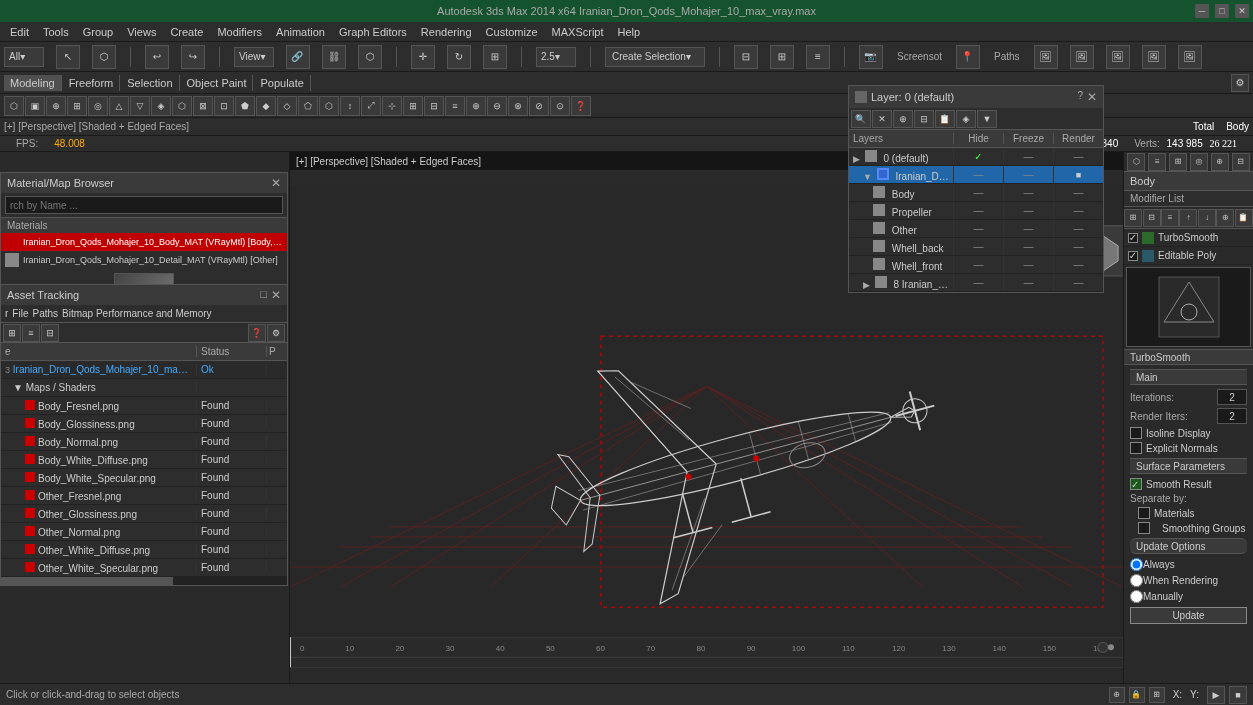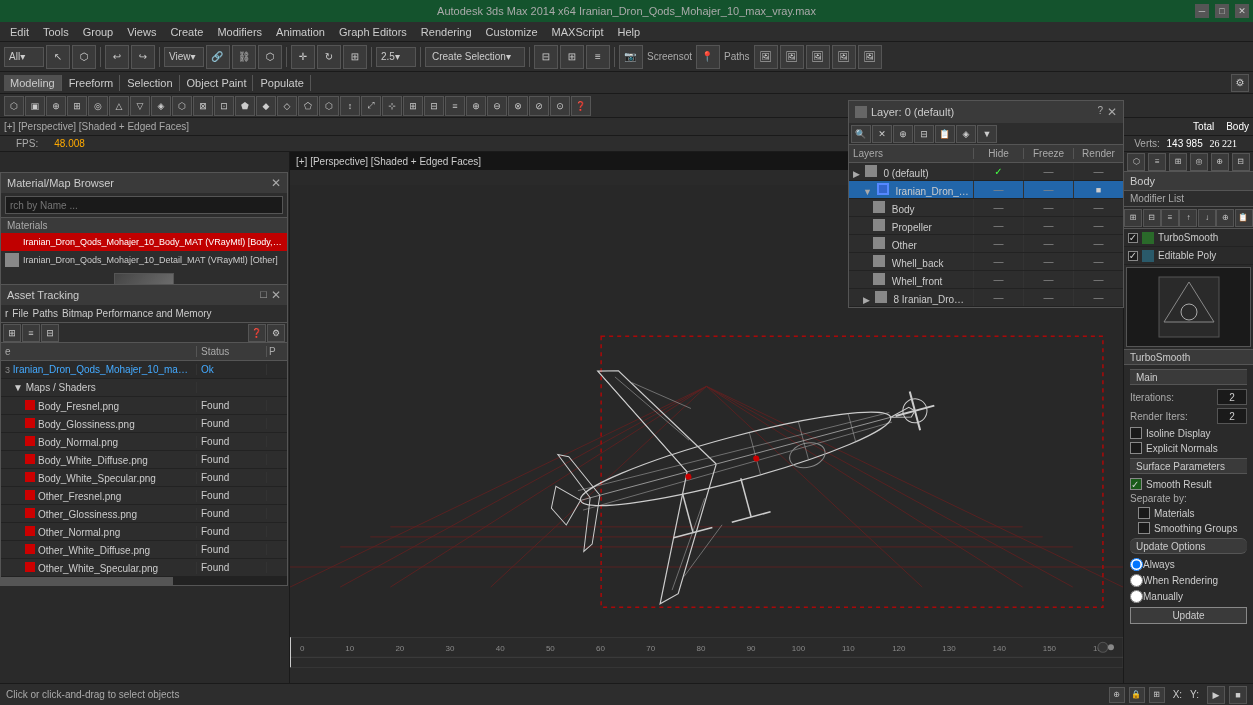--- a/index.html
+++ b/index.html
@@ -60,21 +60,21 @@
       color: #ccc;
     }
 
     
     #toolbar-area {
       background: #2d2d2d;
       height: 30px;
       display: flex;
       align-items: center;
       padding: 0 4px;
-      gap: 2px;
+      gap: 12px;
       border-bottom: 1px solid #1a1a1a;
     }
     .toolbar-btn {
       width: 24px;
       height: 24px;
       background: #3a3a3a;
       border: 1px solid #555;
       display: flex;
       align-items: center;
       justify-content: center;
@@ -456,22 +456,22 @@
       color: #ccc;
       border-top: 1px solid #555;
       border-bottom: 1px solid #555;
       cursor: pointer;
     }
 
     
     #layer-dialog {
       position: absolute;
       left: 848px;
-      top: 100px;
-      width: 276px;
+      top: 85px;
+      width: 256px;
       background: #2d2d2d;
       border: 1px solid #555;
       z-index: 100;
     }
     .dialog-title {
       background: #3a3a3a;
       height: 22px;
       display: flex;
       align-items: center;
       padding: 0 6px;
@@ -1088,21 +1088,21 @@
         <div class="ts-checkbox" style="background:#1a5a1a;">✓</div>
         <span>Smooth Result</span>
       </div>
       <div class="ts-row">
         <span class="ts-label">Separate by:</span>
       </div>
       <div class="ts-row" style="padding-left:8px;">
         <div class="ts-checkbox"></div>
         <span>Materials</span>
       </div>
-      <div class="ts-row" style="padding-left:8px;">
+      <div class="ts-row" style="padding-left:8px;gap:8px;">
         <div class="ts-checkbox"></div>
         <span>Smoothing Groups</span>
       </div>
 
       <div class="section-header-bar" style="margin-top:4px;border-radius:6px;">
         <span>Update Options</span>
       </div>
       <div class="ts-row" style="margin-top:4px;">
         <input type="radio" name="update" checked="" style="">
         <span>Always</span>

